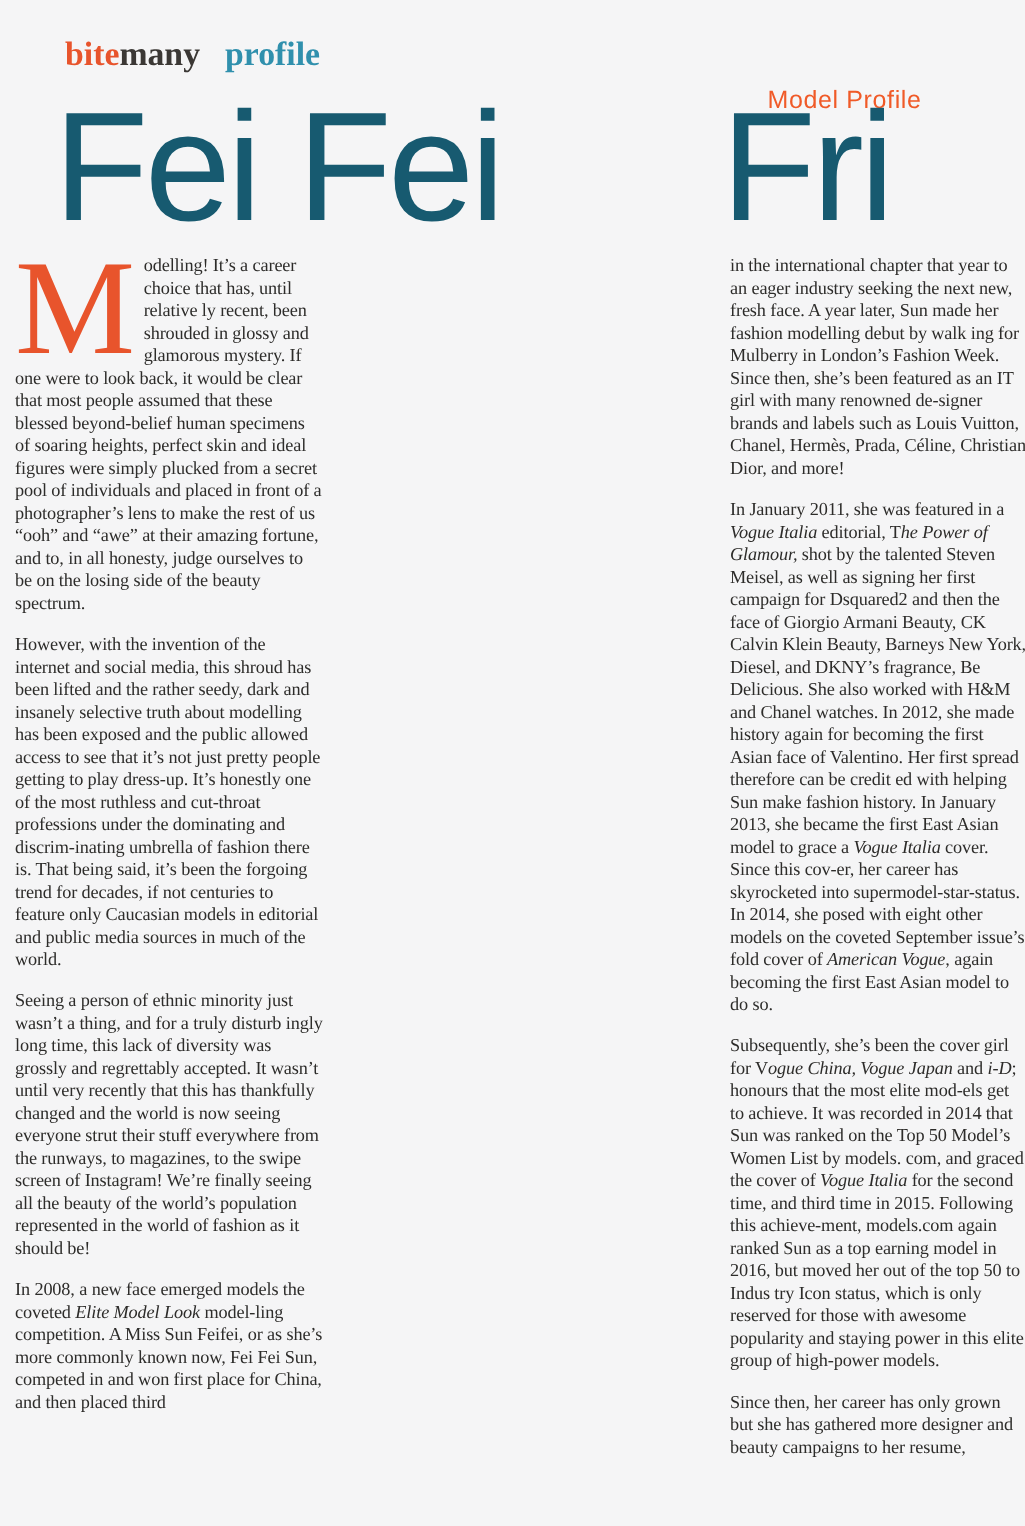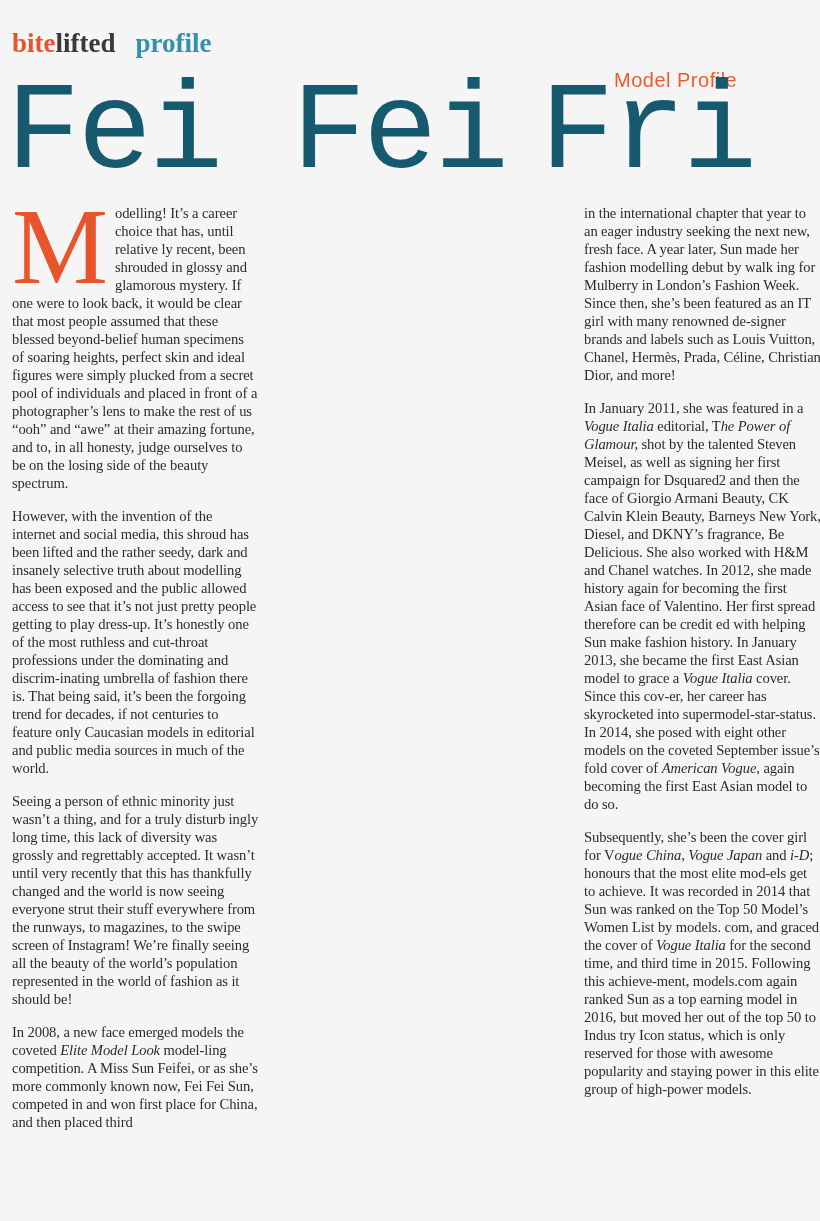--- a/index.html
+++ b/index.html
@@ -22,32 +22,33 @@
   }
   .page{position:absolute;inset:0;}
 
   .masthead{
     position:absolute;left:12px;top:30px;
     font-family:"Liberation Serif", serif;
     font-weight:700;font-size:27px;line-height:1;
     letter-spacing:0;
     white-space:nowrap;
   }
-  .masthead .bite{color:var(--accent-orange);}
+  .masthead .bite{color:var(--accent-orange);margin-left:40px;}
   .masthead .model{color:var(--masthead-dark);}
   .masthead .profile{color:var(--masthead-blue);padding-left:20px;}
 
   .title{
     position:absolute;
-    font-family:Liberation Mono, monospace;
+    font-family:Liberation Sans, sans-serif;
     font-weight:300;
     font-size:124px;line-height:1;
     color:var(--title-teal);
     letter-spacing:-3px;
     white-space:nowrap;
+    margin-left:37px;
   }
   .title.first{left:6px;top:72px;}
   .title.last{left:540px;top:72px;}
 
   .kicker{
     position:absolute;left:614px;top:70px;
     font-family:"Liberation Sans", sans-serif;
     font-size:20px;line-height:1;
     color:var(--kicker-orange);
     letter-spacing:0.5px;
@@ -74,35 +75,36 @@
     color:var(--accent-orange);
     margin:3px 7px 0 0;
   }
 </style>
 </head>
 <body>
 
 <div class="page">
 
   <div class="masthead">
-    <span class="bite">bite</span><span class="model">lifted</span><span class="profile">profile</span>
+    <span class="bite">bite</span><span class="model">many</span><span class="profile">profile</span>
   </div>
 
   <div class="title first">Fei Fei</div>
 
   <div class="kicker">Model Profile</div>
 
   <div class="title last">Fri</div>
 
   <div class="col col-left">
       <p class="body-para"><span class="dropcap">M</span><span>odelling! It’s a career choice that has, until relative ly recent, been shrouded in glossy and glamorous mystery. If one were to look back, it would be clear that most people assumed that these blessed beyond-belief human specimens of soaring heights, perfect skin and ideal figures were simply plucked from a secret pool of individuals and placed in front of a photographer’s lens to make the rest of us “ooh” and “awe” at their amazing fortune, and to, in all honesty, judge ourselves to be on the losing side of the beauty spectrum.</span></p>
       <p class="body-para"><span>However, with the invention of the internet and social media, this shroud has been lifted and the rather seedy, dark and insanely selective truth about modelling has been exposed and the public allowed access to see that it’s not just pretty people getting to play dress-up. It’s honestly one of the most ruthless and cut-throat professions under the dominating and discrim-inating umbrella of fashion there is. That being said, it’s been the forgoing trend for decades, if not centuries to feature only Caucasian models in editorial and public media sources in much of the world.</span></p>
       <p class="body-para"><span>Seeing a person of ethnic minority just wasn’t a thing, and for a truly disturb ingly long time, this lack of diversity was grossly and regrettably accepted. It wasn’t until very recently that this has thankfully changed and the world is now seeing everyone strut their stuff everywhere from the runways, to magazines, to the swipe screen of Instagram! We’re finally seeing all the beauty of the world’s population represented in the world of fashion as it should be!</span></p>
       <p class="body-para"><span>In 2008, a new face emerged models the coveted </span><em>Elite Model Look</em><span> model-ling competition. A Miss Sun Feifei, or as she’s more commonly known now, Fei Fei Sun, competed in and won first place for China, and then placed third</span></p>
     </div>
 
   <div class="col col-right">
       <p class="body-para"><span>in the international chapter that year to an eager industry seeking the next new, fresh face. A year later, Sun made her fashion modelling debut by walk ing for Mulberry in London’s Fashion Week.&nbsp; Since then, she’s been featured as an IT girl with many renowned de-signer brands and labels such as Louis Vuitton, Chanel, Hermès, Prada, Céline, Christian Dior, and more!</span></p>
       <p class="body-para"><span>In January 2011, she was featured in a </span><em>Vogue Italia</em><span> editorial, T</span><em>he Power of Glamour,</em><span> shot by the talented Steven Meisel, as well as signing her first campaign for Dsquared2 and then the face of Giorgio Armani Beauty, CK Calvin Klein Beauty, Barneys New York, Diesel, and DKNY’s fragrance, Be Delicious. She also worked with H&amp;M and Chanel watches. In 2012, she made history again for becoming the first Asian face of Valentino. Her first spread therefore can be credit ed with helping Sun make fashion history. In January 2013, she became the first East Asian model to grace a </span><em>Vogue Italia</em><span> cover. Since this cov-er, her career has skyrocketed into supermodel-star-status. In 2014, she posed with eight other models on the coveted September issue’s fold cover of </span><em>American Vogue</em><span>, again becoming the first East Asian model to do so.</span></p>
       <p class="body-para"><span>Subsequently, she’s been the cover girl for V</span><em>ogue China, Vogue Japan</em><span> and </span><em>i-D</em><span>; honours that the most elite mod-els get to achieve. It was recorded in 2014 that Sun was ranked on the Top 50 Model’s Women List by models. com, and graced the cover of </span><em>Vogue Italia</em><span> for the second time, and third time in 2015. Following this achieve-ment, models.com again ranked Sun as a top earning model in 2016, but moved her out of the top 50 to Indus try Icon status, which is only reserved for those with awesome popularity and staying power in this elite group of high-power models.</span></p>
+      <p class="body-para"><span>Since then, her career has only grown but she has gathered more designer and beauty campaigns to her resume,</span></p>
     </div>
 
 </div>
 
 </body></html>

